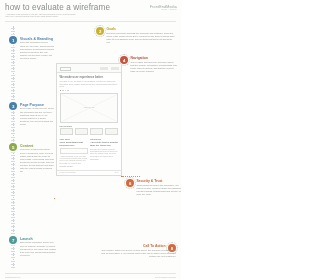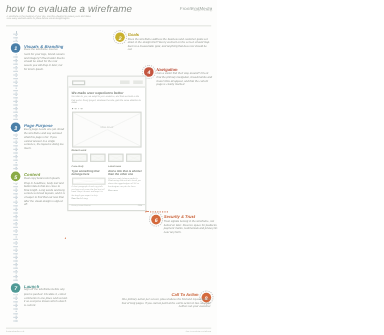--- a/index.html
+++ b/index.html
@@ -2,21 +2,21 @@
 <html><head>
 <meta charset="utf-8">
 <style>
   * { box-sizing: border-box; margin: 0; padding: 0; }
   html, body {
     width: 181px; height: 279px;
     background: #ffffff;
     font-family: "Liberation Sans", sans-serif;
     overflow: hidden;
   }
-  .page { position: relative; width: 181px; height: 279px; background: #fdfdfc; font-style: italic; }
+  .page { position: relative; width: 181px; height: 279px; background: #fdfdfc; }
 
   
   .header { position: absolute; left: 0; top: 0; width: 181px; height: 22px; }
   .title {
     position: absolute; left: 5px; top: 3px;
     font-size: 8.2px; font-weight: 300; letter-spacing: 0.1px;
     color: #8a8f88; white-space: nowrap;
   }
   .subtitle {
     position: absolute; left: 5.5px; top: 12.5px; width: 72px;

